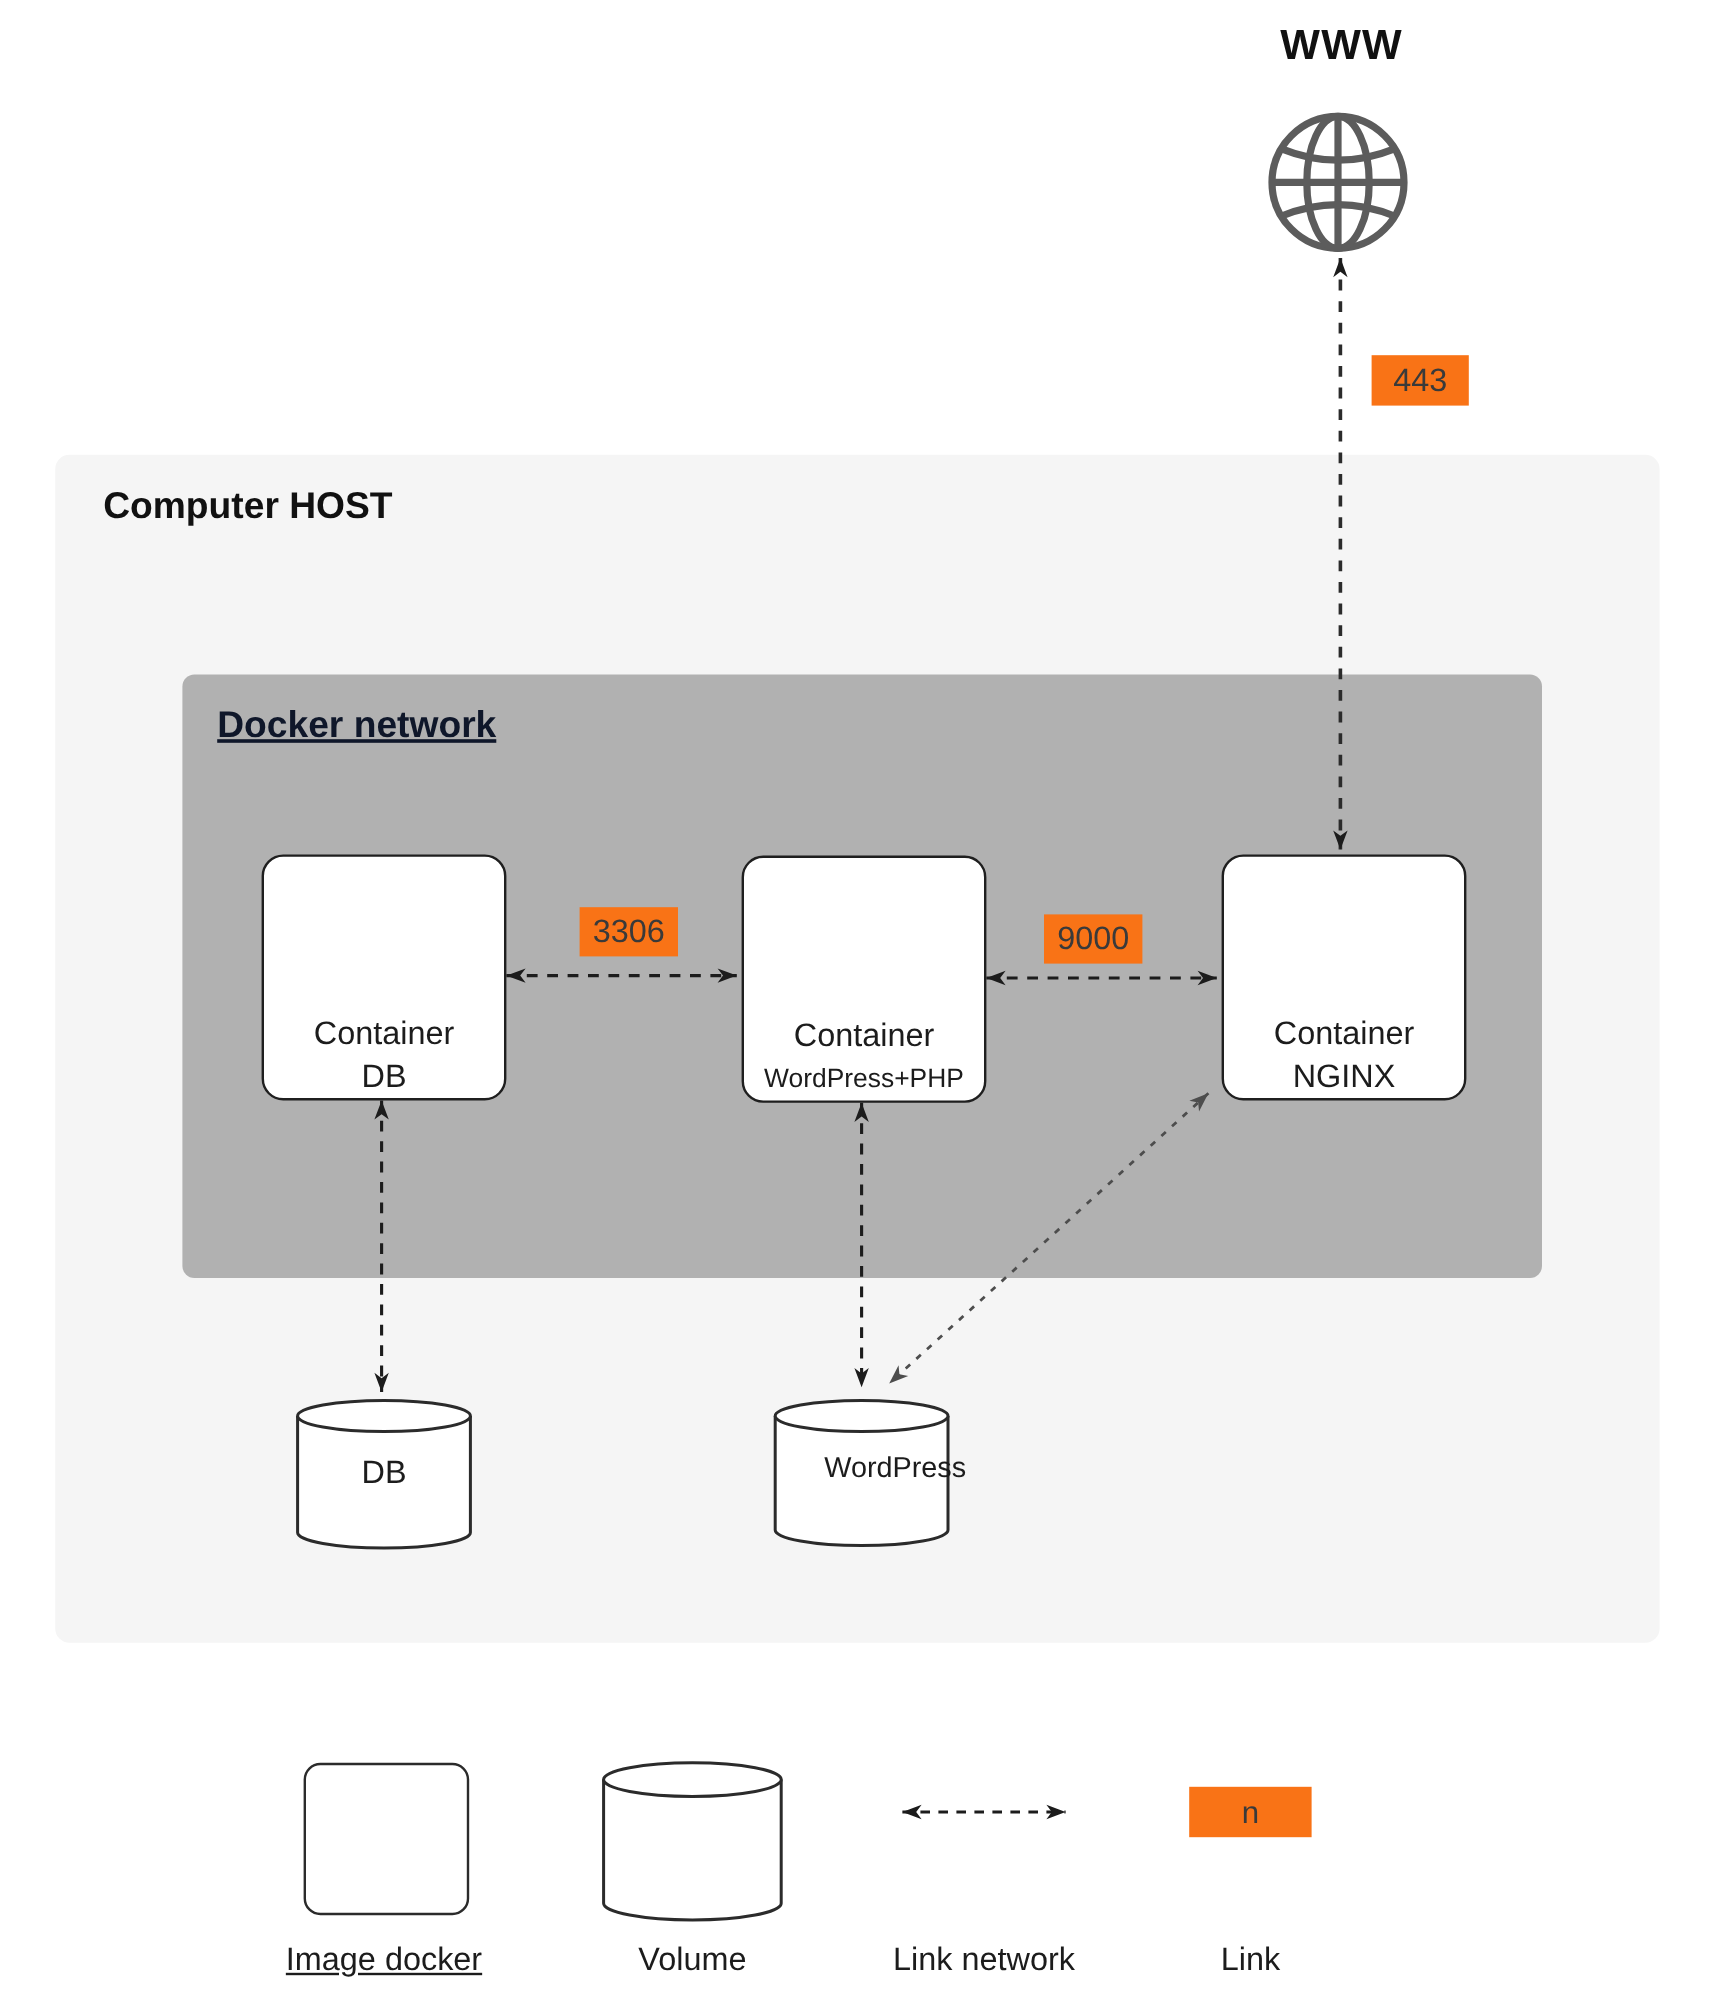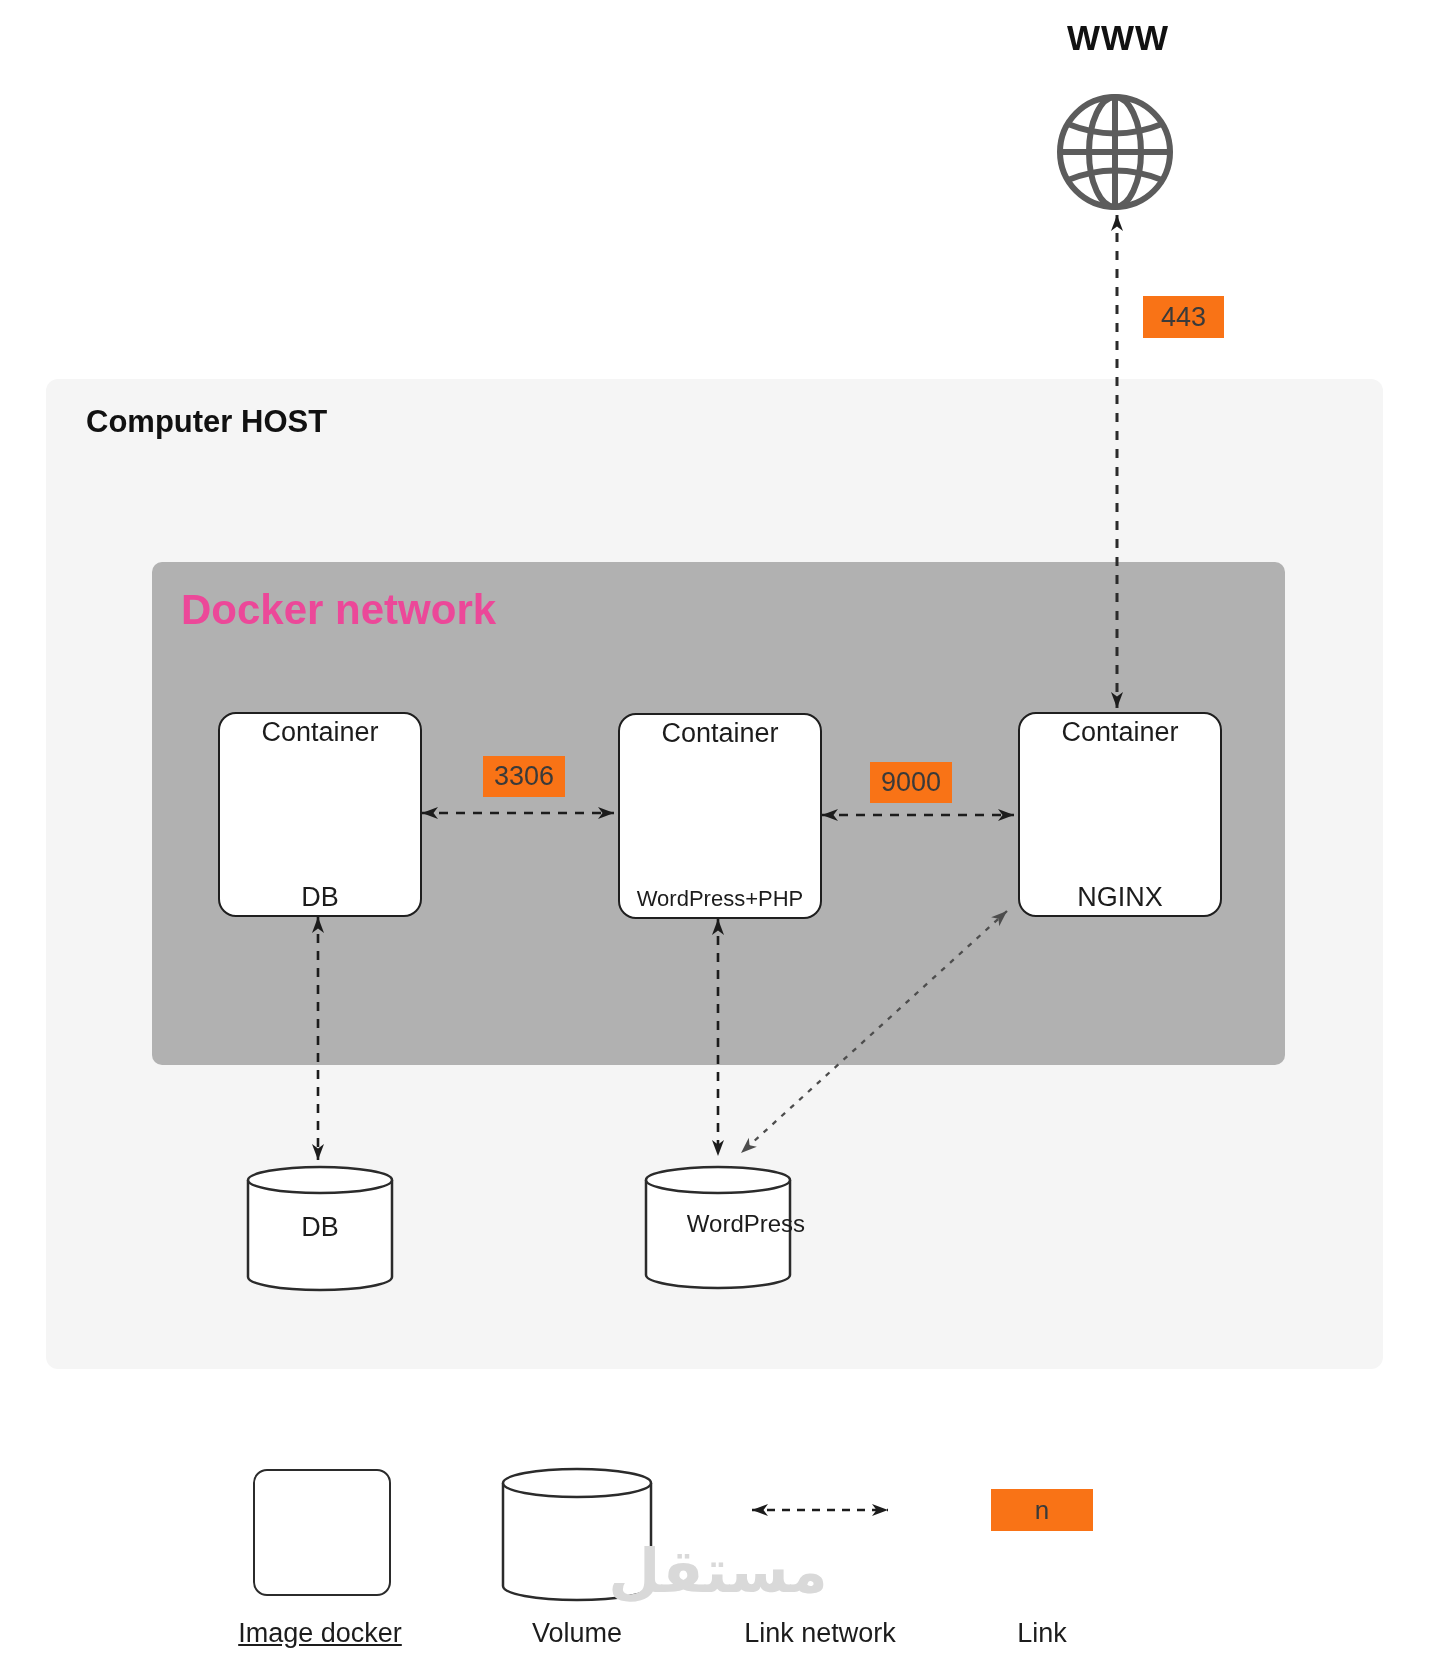--- a/index.html
+++ b/index.html
@@ -5,28 +5,28 @@
   html,body{margin:0;padding:0;background:#fff;}
   #canvas{
     position:relative;width:1444px;height:1674px;background:#ffffff;
     font-family:"Liberation Sans","DejaVu Sans",sans-serif;overflow:hidden;
   }
   .abs{position:absolute;}
   
   #host-box{left:46px;top:379px;width:1337px;height:990px;background:#f5f5f5;border-radius:12px;z-index:1;}
   #network-box{left:152px;top:562px;width:1133px;height:503px;background:#b1b1b1;border-radius:10px;z-index:2;}
   #host-title{left:86px;top:404px;font-size:31px;font-weight:bold;color:#111;z-index:5;}
-  #network-title{left:181px;top:586px;font-size:42px;font-weight:bold;color:#ec4899;z-index:5;}
+  #network-title{left:181px;top:586px;font-size:31px;font-weight:bold;color:#0f172a;z-index:5;text-decoration:underline;}
   #www-title{left:1018px;top:18px;width:200px;text-align:center;font-size:35px;font-weight:bold;color:#111;z-index:5;letter-spacing:1px;}
   
   #overlay{left:0;top:0;z-index:3;}
   
   .node{
     background:#fff;border:2.5px solid #1f1f1f;border-radius:18px;z-index:4;
-    display:flex;flex-direction:column;align-items:center;justify-content:space-between;
+    display:flex;flex-direction:column;align-items:center;justify-content:flex-end;
     color:#1c1c1c;font-size:27px;line-height:36px;text-align:center;
   }
   #node-db{left:218px;top:712px;width:200px;height:201px;}
   #node-wp{left:618px;top:713px;width:200px;height:202px;}
   #node-nginx{left:1018px;top:712px;width:200px;height:201px;}
   #node-wp .l2{font-size:22px;}
   
   .chip{
     background:#f97316;color:#3a3a3a;z-index:4;font-size:27px;
     display:flex;align-items:center;justify-content:center;
@@ -126,21 +126,20 @@
     <div class="l2">NGINX</div>
   </div>
 
   <div class="abs chip" id="chip-443">443</div>
   <div class="abs chip" id="chip-3306">3306</div>
   <div class="abs chip" id="chip-9000">9000</div>
 
   <div class="abs cyl-label" id="label-db-vol">DB</div>
   <div class="abs cyl-label" id="label-wp-vol">WordPress</div>
 
-  <div class="abs wm" id="wm-ar">مستقل</div>
 
   <div class="abs" id="legend-rect"></div>
   <div class="abs legend-label" id="legend-label-image">Image docker</div>
   <div class="abs legend-label" id="legend-label-volume">Volume</div>
   <div class="abs legend-label" id="legend-label-link">Link network</div>
   <div class="abs legend-label" id="legend-label-port">Link</div>
   <div class="abs chip" id="chip-n">n</div>
 
 </div>
 

